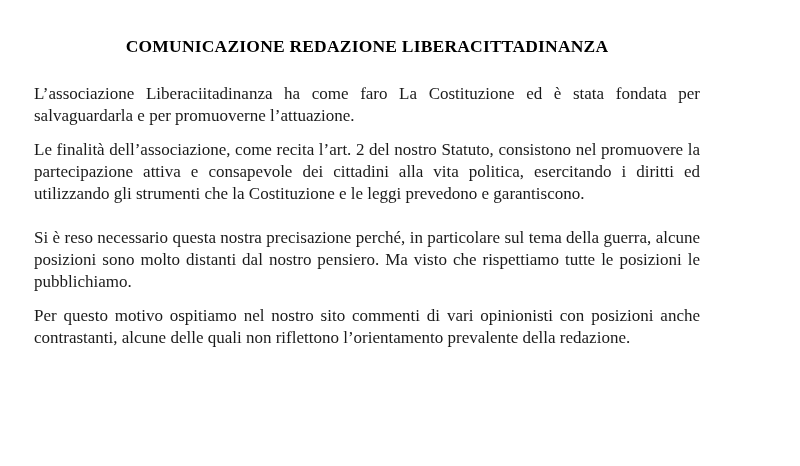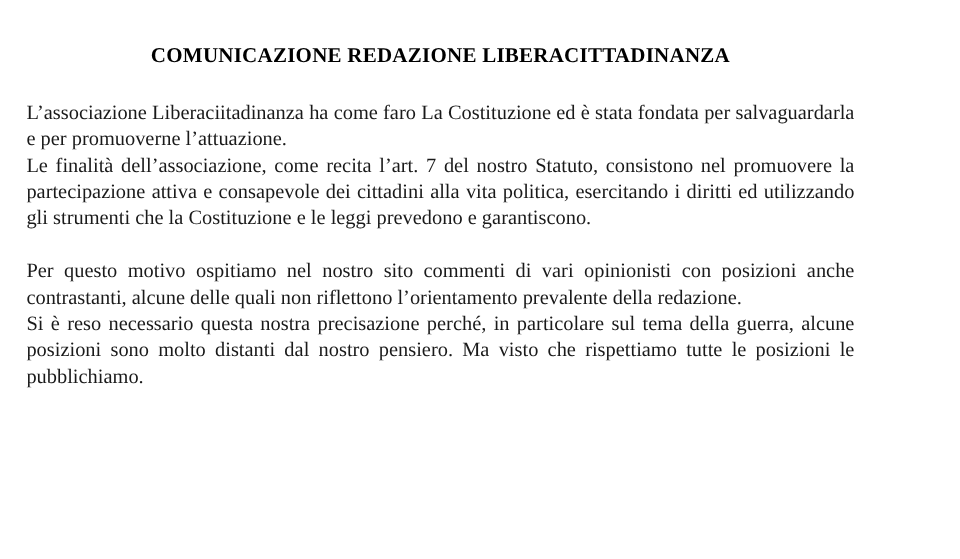--- a/index.html
+++ b/index.html
@@ -28,36 +28,36 @@
     font-size: 17.5px;
     font-weight: bold;
     letter-spacing: 0.2px;
     color: #000000;
     line-height: 22px;
   }
   .block {
     margin: 0 0 22px 0;
   }
   .block p {
-    margin: 0;
+    margin: 12px;
     text-align: justify;
     text-justify: inter-word;
   }
 </style>
 </head>
 <body style="background: rgb(255, 255, 255);">
 
 <div class="page" style="color: rgb(26, 26, 26);">
 
   <h1 class="doc-title" style="color: rgb(0, 0, 0);">COMUNICAZIONE REDAZIONE LIBERACITTADINANZA</h1>
 
   <div class="block">
     <p>L’associazione Liberaciitadinanza ha come faro La Costituzione ed è stata fondata per salvaguardarla e per promuoverne l’attuazione.</p>
-    <p>Le finalità dell’associazione, come recita l’art. 7 del nostro Statuto, consistono nel promuovere la partecipazione attiva e consapevole dei cittadini alla vita politica, esercitando i diritti ed utilizzando gli strumenti che la Costituzione e le leggi prevedono e garantiscono.</p>
+    <p>Le finalità dell’associazione, come recita l’art. 2 del nostro Statuto, consistono nel promuovere la partecipazione attiva e consapevole dei cittadini alla vita politica, esercitando i diritti ed utilizzando gli strumenti che la Costituzione e le leggi prevedono e garantiscono.</p>
   </div>
 
   <div class="block">
+    <p>Si è reso necessario questa nostra precisazione perché, in particolare sul tema della guerra, alcune posizioni sono  molto distanti dal nostro pensiero. Ma visto che rispettiamo tutte le posizioni le pubblichiamo.</p>
     <p>Per questo motivo ospitiamo nel nostro sito commenti di vari opinionisti con posizioni anche contrastanti, alcune delle quali  non riflettono l’orientamento prevalente della redazione.</p>
-    <p>Si è reso necessario questa nostra precisazione perché, in particolare sul tema della guerra, alcune posizioni sono  molto distanti dal nostro pensiero. Ma visto che rispettiamo tutte le posizioni le pubblichiamo.</p>
   </div>
 
 
 </div>
 
 </body></html>

